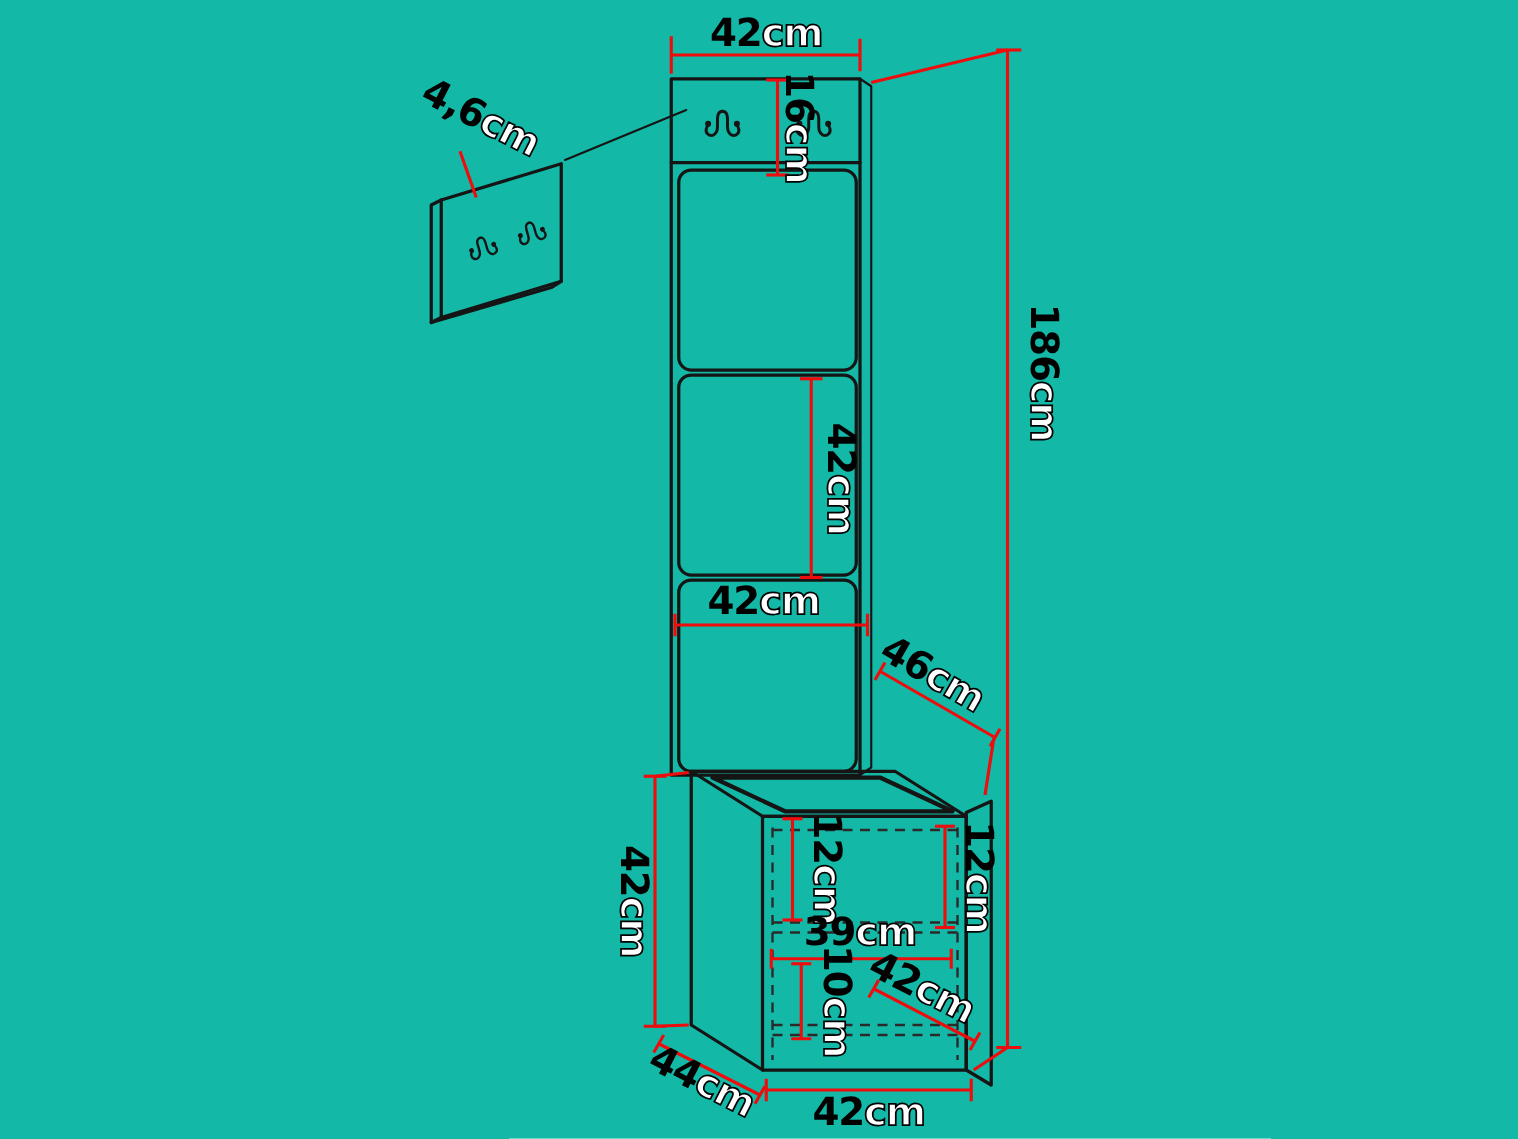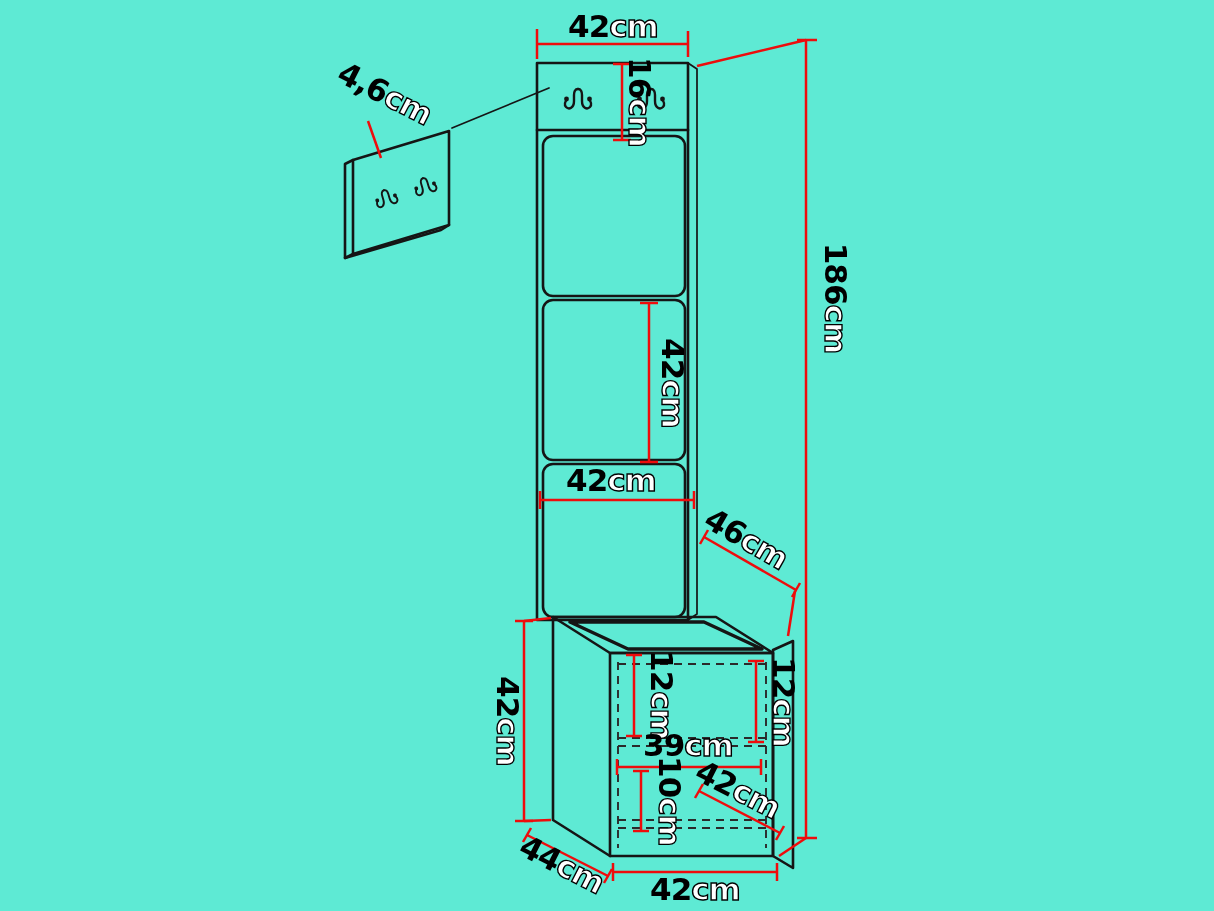--- a/index.html
+++ b/index.html
@@ -1,17 +1,17 @@
 <!DOCTYPE html>
 <html><head>
 <meta charset="utf-8">
 <title>Diagram</title>
 <style>
   html,body{margin:0;padding:0;background:#ffffff;}
-  .stage{width:1214px;height:911px;background:#5eead4;position:relative;overflow:hidden;
+  .stage{width:1214px;height:911px;background:#14b8a6;position:relative;overflow:hidden;
          font-family:"DejaVu Sans",sans-serif;}
   svg{display:block;}
   .outline{stroke:#151515;stroke-width:2.6;fill:none;stroke-linejoin:round;stroke-linecap:round;}
   .thin{stroke-width:1.7;}
   .cushion{stroke-width:3.4;}
   .hidden-edge{stroke:#2a2a2a;stroke-width:1.9;fill:none;stroke-dasharray:8 6;stroke-linecap:butt;}
   .dim{stroke:#ee0c0c;stroke-width:2.5;fill:none;stroke-linecap:butt;}
   text{stroke:none;}
   .num{font-weight:bold;font-size:31px;fill:#000;letter-spacing:-1px;}
   .unit{font-weight:bold;font-size:31px;fill:#ffffff;stroke:#000;stroke-width:1.4px;letter-spacing:-1px;}

